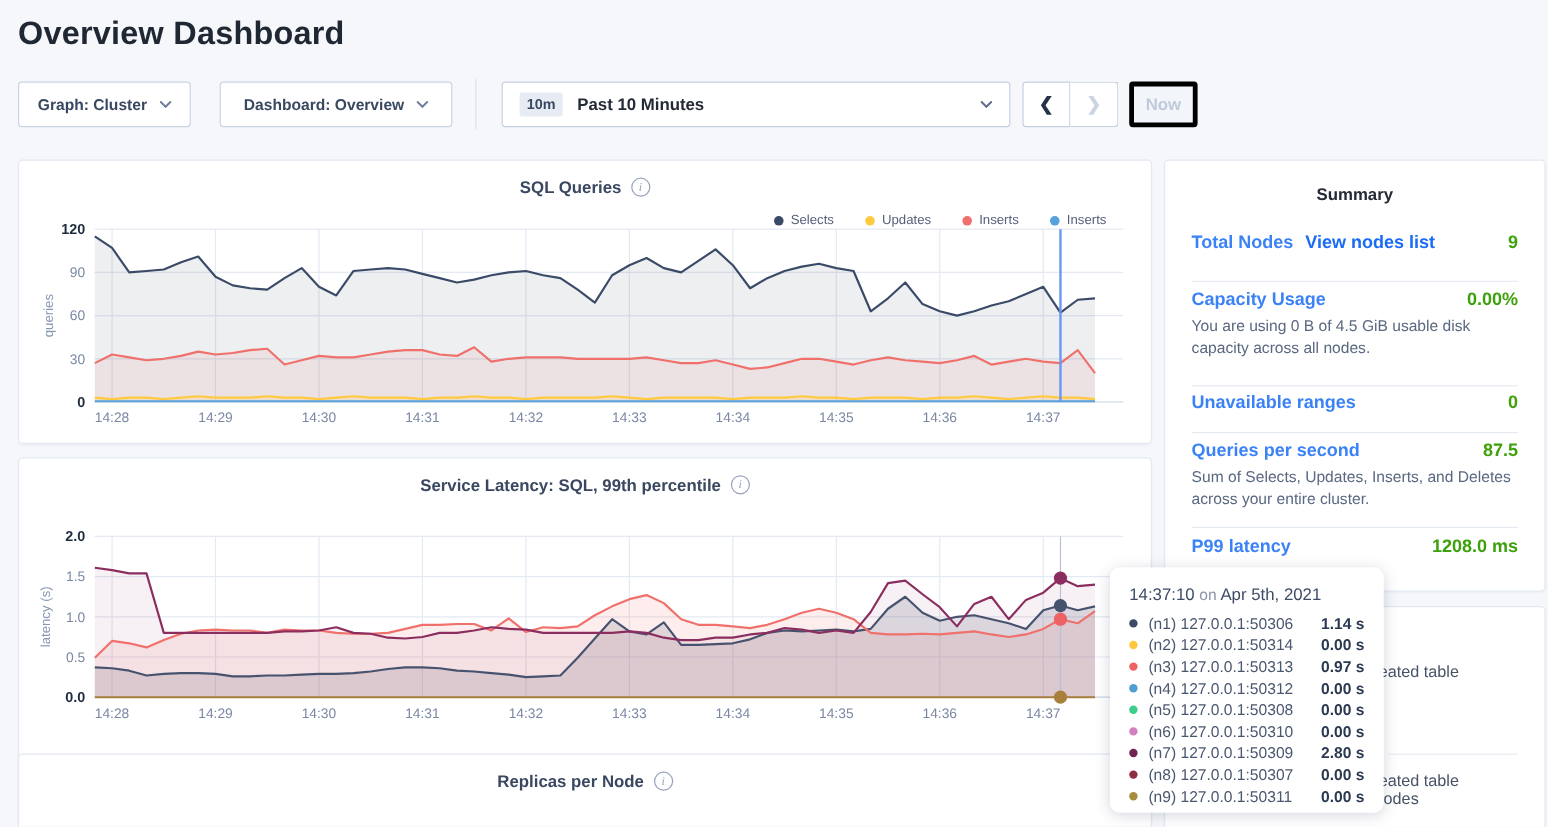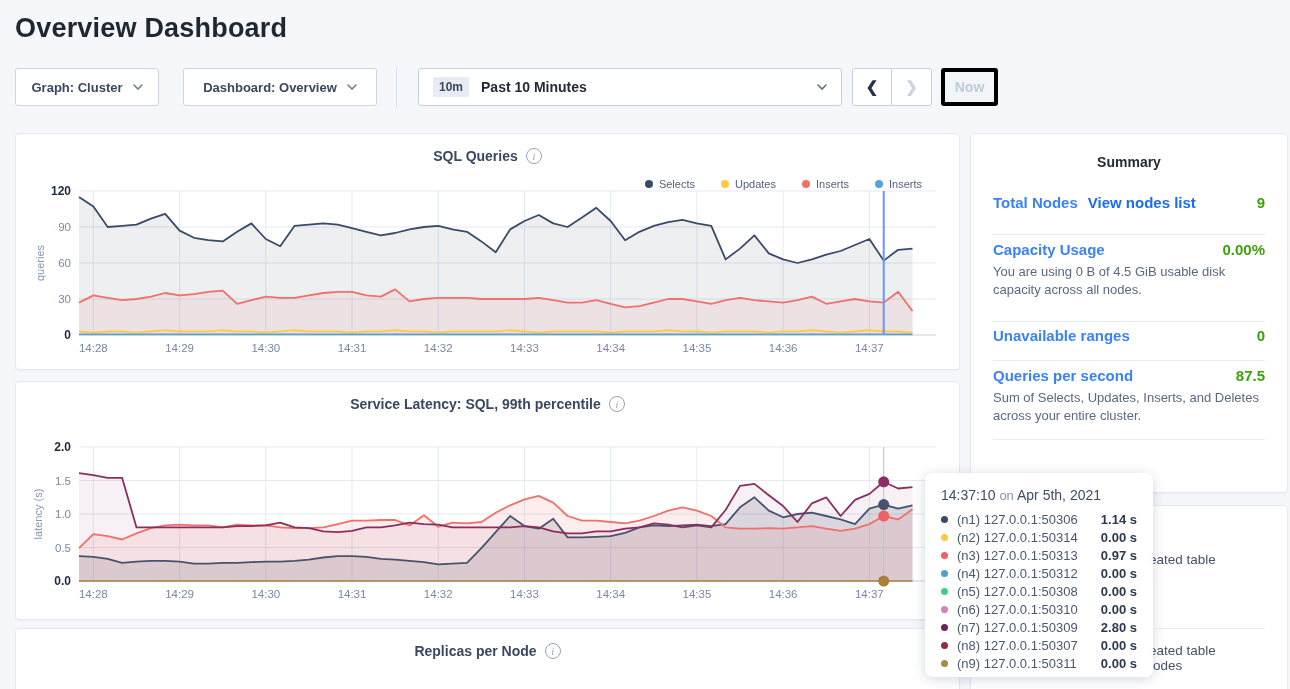--- a/index.html
+++ b/index.html
@@ -23,21 +23,21 @@
   .seg button { width:40px; height:38px; background:#fff; border:1px solid #C6D1E0; font-size:15px; font-weight:bold;
                 display:flex; align-items:center; justify-content:center; cursor:pointer; }
   .seg button:first-child { border-radius:3px 0 0 3px; color:#26324A; }
   .seg button:last-child { border-radius:0 3px 3px 0; border-left:none; color:#CBD4E2; }
   .now-btn { position:absolute; left:941px; top:68px; width:57px; height:38px; background:#F2F5F9; border:4px solid #000000;
              border-radius:3px; font-size:14px; font-weight:bold; color:#BFCADA; display:flex; align-items:center; justify-content:center; }
 
   
   .card { position:absolute; background:#fff; border:1px solid #E4E9F1; border-radius:4px; box-shadow:0 1px 2px rgba(50,60,90,.04); }
   #card-sql { left:15px; top:133px; width:945px; height:237px; }
-  #card-lat { left:15px; top:381px; width:945px; height:239px; }
+  #card-lat { left:15px; top:381px; width:945px; height:308px; }
   #card-rep { left:15px; top:628px; width:945px; height:120px; }
   #card-summary { left:970px; top:133px; width:318px; height:360px; }
   #card-events { left:970px; top:505px; width:318px; height:220px; }
 
   .chart-title { position:absolute; left:0; right:0; top:14px; display:flex; align-items:center; justify-content:center; gap:8px; }
   .chart-title .t { font-size:14px; font-weight:bold; color:#394860; }
   .info-ic { width:16px; height:16px; border:1px solid #97A3BC; border-radius:50%; color:#97A3BC; font-size:10px;
              display:inline-flex; align-items:center; justify-content:center; font-family:"Liberation Serif", serif; font-style:italic; }
   .legend { position:absolute; right:37px; top:44px; display:flex; gap:26px; }
   .leg-item { display:flex; align-items:center; gap:6px; font-size:11px; color:#55617A; }
@@ -260,20 +260,24 @@
     </div>
     <div class="sum-div" style="top:226px;"></div>
 
     <div class="sum-row" style="top:233px;">
       <span class="sum-label">Queries per second</span>
       <span class="sum-val">87.5</span>
     </div>
     <div class="sum-desc" style="top:255px;">Sum of Selects, Updates, Inserts, and Deletes across your entire cluster.</div>
     <div class="sum-div" style="top:305px;"></div>
 
+    <div class="sum-row" style="top:313px;">
+      <span class="sum-label">P99 latency</span>
+      <span class="sum-val">1208.0 ms</span>
+    </div>
   </div>
 
   <div class="card" id="card-events">
     <span class="ev-frag" style="left:178px; top:46px;">eated table</span>
     <div class="ev-div" style="left:186px; top:122px; width:108px;"></div>
     <span class="ev-frag" style="left:178px; top:137px;">eated table</span>
     <span class="ev-frag" style="left:182px; top:152px;">odes</span>
   </div>
 
   <div id="tooltip">

